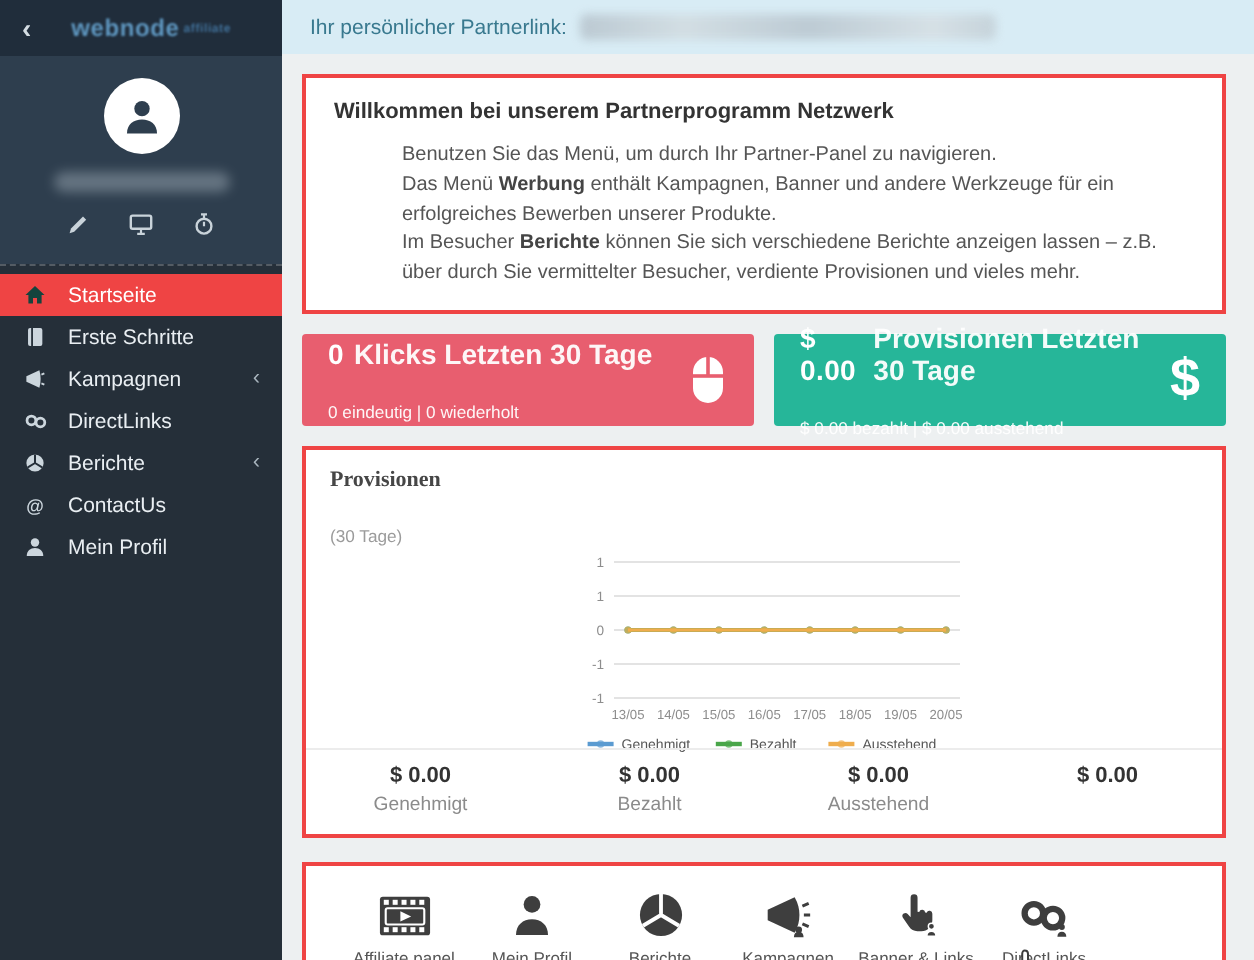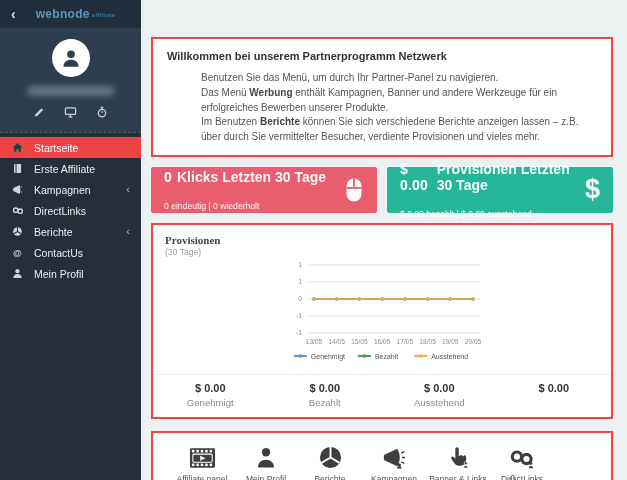--- a/index.html
+++ b/index.html
@@ -59,21 +59,21 @@
   .card .row1 { display:flex; align-items:baseline; }
   .card .big { font-size:14px; font-weight:bold; letter-spacing:.2px; }
   .card .small-label { font-size:14px; margin-left:5px; font-weight:bold; opacity:.95; }
   .card .detail { font-size:8.6px; margin-top:16px; opacity:.95; }
   .card-icon { display:flex; align-items:center; }
   .dollar-glyph { font-size:27px; font-weight:bold; line-height:1; }
 
   .chart-panel { margin-top:10px; height:196px; position:relative; }
   .chart-head { padding:9px 12px 0; }
   .chart-title { font-size:11px; font-weight:bold; color:#464646;font-family:Liberation Serif, serif; }
-  .chart-sub { font-size:8.6px; color:#9b9b9b; margin-top:1px; }
+  .chart-sub { font-size:8.6px; color:#9b9b9b; margin-top:17px; }
   #chart-mount { display:flex; justify-content:center; margin-top:1px; }
   .summary { position:absolute; bottom:0; left:0; right:0; height:43px; border-top:1px solid #ececec; display:flex; }
   .sum-item { flex:1; text-align:center; padding-top:7px; }
   .sum-val { font-size:11px; font-weight:bold; color:#333333; }
   .sum-label { font-size:9.6px; color:#8b8b8b; margin-top:3px; }
 
   .shortcuts { margin-top:12px; height:67px; display:flex; padding:11px 0 0 17px; position:relative; }
   .sc-item { width:64px; text-align:center; cursor:pointer; }
   .sc-icon { height:25px; display:flex; align-items:flex-end; justify-content:center; color:#3e3e3e; }
   .sc-label { font-size:8.5px; color:#555555; margin-top:5px; line-height:1.3; }
@@ -130,21 +130,21 @@
         <span>Startseite</span>
       </div>
 
       <div class="menu-item">
         <span class="mic">
           <svg width="11" height="11" viewBox="0 0 12 12">
               <rect x="2.2" y="1.1" width="7.8" height="9.8" rx="1.1" fill="currentColor"></rect>
               <line x1="4.4" y1="1.1" x2="4.4" y2="10.9" stroke="#252f39" stroke-width="1"></line>
             </svg>
         </span>
-        <span>Erste Affiliate</span>
+        <span>Erste Schritte</span>
       </div>
 
       <div class="menu-item">
         <span class="mic">
           <svg width="11" height="11" viewBox="0 0 12 12">
               <path d="M1.3 4.5 L8.4 1.2 c.9 3.1 .9 6.5 0 9.6 L1.3 7.5 z" fill="currentColor"></path>
               <path d="M9.5 3.6 l1.6-.7 M9.5 8.4 l1.6 .7" stroke="currentColor" stroke-width="1" fill="none"></path>
             </svg>
         </span>
         <span>Kampagnen</span>
@@ -183,28 +183,32 @@
               <circle cx="6" cy="3.5" r="2.3" fill="currentColor"></circle>
               <path d="M1.5 10.9 c0-2.7 2-4.3 4.5-4.3 s4.5 1.6 4.5 4.3 z" fill="currentColor"></path>
             </svg>
         </span>
         <span>Mein Profil</span>
       </div>
 
     </div>
   </div>
 
+  <div class="header-bar">
+    <span>Ihr persönlicher Partnerlink:</span>
+    <span class="link-blur"></span>
+  </div>
 
   <div class="content">
 
     <div class="panel welcome">
       <h1>Willkommen bei unserem Partnerprogramm Netzwerk</h1>
       <p><span>Benutzen Sie das Menü, um durch Ihr Partner-Panel zu navigieren.</span><br>
         <span>Das Menü </span><b>Werbung</b><span> enthält Kampagnen, Banner und andere Werkzeuge für ein erfolgreiches Bewerben unserer Produkte.</span><br>
-        <span>Im Benutzen </span><b>Berichte</b><span> können Sie sich verschiedene Berichte anzeigen lassen – z.B. über durch Sie vermittelter Besucher, verdiente Provisionen und vieles mehr.</span>
+        <span>Im Besucher </span><b>Berichte</b><span> können Sie sich verschiedene Berichte anzeigen lassen – z.B. über durch Sie vermittelter Besucher, verdiente Provisionen und vieles mehr.</span>
       </p>
     </div>
 
     <div class="cards">
       <div class="card" style="background: rgb(232, 94, 111);">
         <div class="card-left">
           <div class="row1">
             <span class="big">0</span>
             <span class="small-label">Klicks Letzten 30 Tage</span>
           </div>

